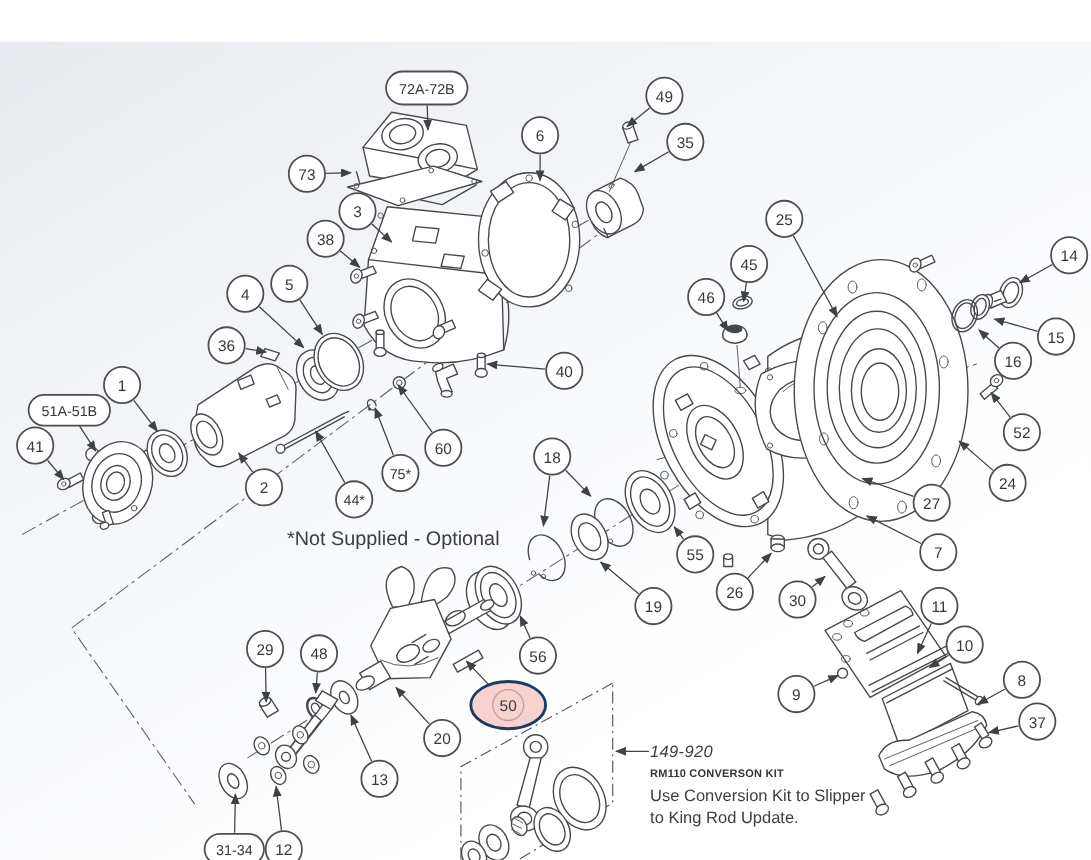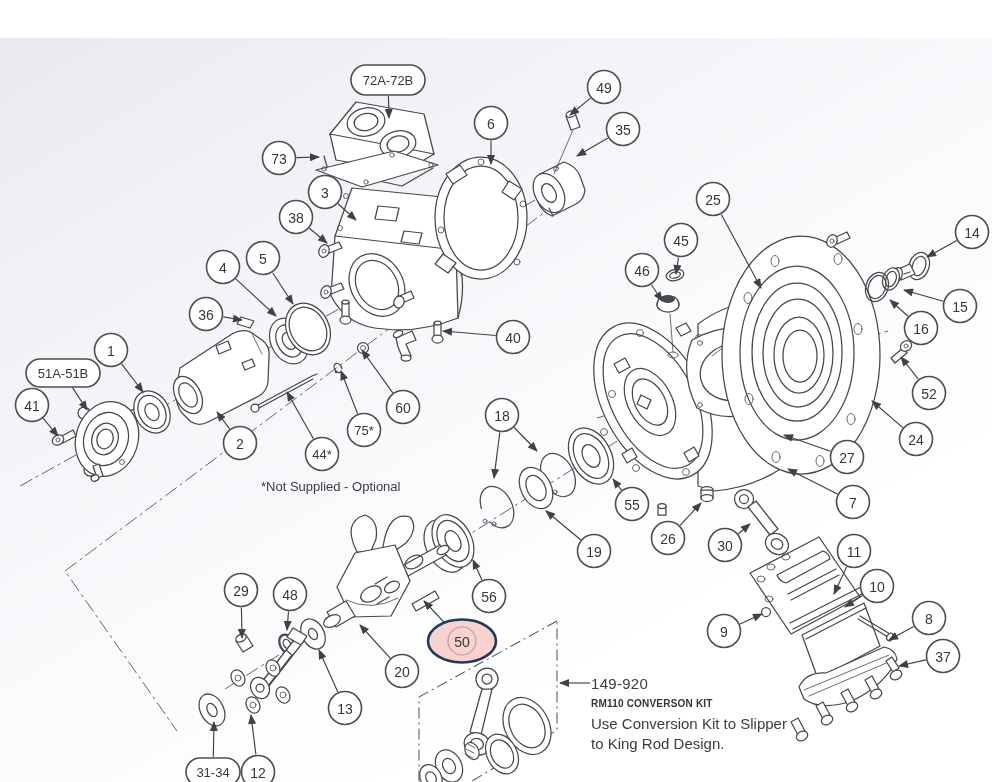--- a/index.html
+++ b/index.html
@@ -16,23 +16,23 @@
   .thin{stroke-width:0.8;}
   .thick{stroke-width:2.2;}
   .dark{fill:#45484c;stroke:none;}
   .cl path{fill:none;stroke:#5a5d61;stroke-width:0.95;stroke-dasharray:14 4 3 4;}
   .clbox path{fill:none;stroke:#55585c;stroke-width:1.05;stroke-dasharray:11 4 2 4;}
   .leader{stroke:#3f4245;stroke-width:1.15;fill:none;}
   .callout circle.bub,.callout rect.bub{fill:#ffffff;stroke:#4b4e52;stroke-width:1.6;}
   .callout text{fill:#35383c;text-anchor:middle;font-family:"Liberation Sans",sans-serif;font-weight:400;}
   .hl-ring{fill:none;stroke-width:1.2;}
   
-  .note{position:absolute;left:261px;top:441px;font-size:13px;color:#3a3d41;white-space:nowrap;}
+  .note{position:absolute;left:261px;top:441px;font-size:18px;color:#3a3d41;white-space:nowrap;}
   .kit{position:absolute;left:591px;top:636px;color:#3a3d41;font-size:15px;line-height:20px;white-space:nowrap;}
-  .kit .kit-pn{letter-spacing:.3px;}
+  .kit .kit-pn{letter-spacing:.3px;font-style:italic;}
   .kit .kit-title{font-weight:bold;font-size:10px;letter-spacing:.2px;color:#313438;}
 </style>
 </head>
 <body>
 
 <div class="stage">
 
 <svg width="992" height="782" viewBox="0 0 992 782">
   <defs>
     <marker id="arrow" viewBox="0 0 10 8" refX="9" refY="4" markerWidth="9" markerHeight="7" orient="auto-start-reverse">
@@ -647,16 +647,16 @@
         </g>
       </g>
 </svg>
 
 <div class="note">*Not Supplied - Optional</div>
 
 <div class="kit">
   <div class="kit-pn">149-920</div>
   <div class="kit-title">RM110 CONVERSON KIT</div>
   <div class="kit-line">Use Conversion Kit to Slipper</div>
-  <div class="kit-line">to King Rod Design.</div>
+  <div class="kit-line">to King Rod Update.</div>
 </div>
 
 </div>
 
 </body></html>

